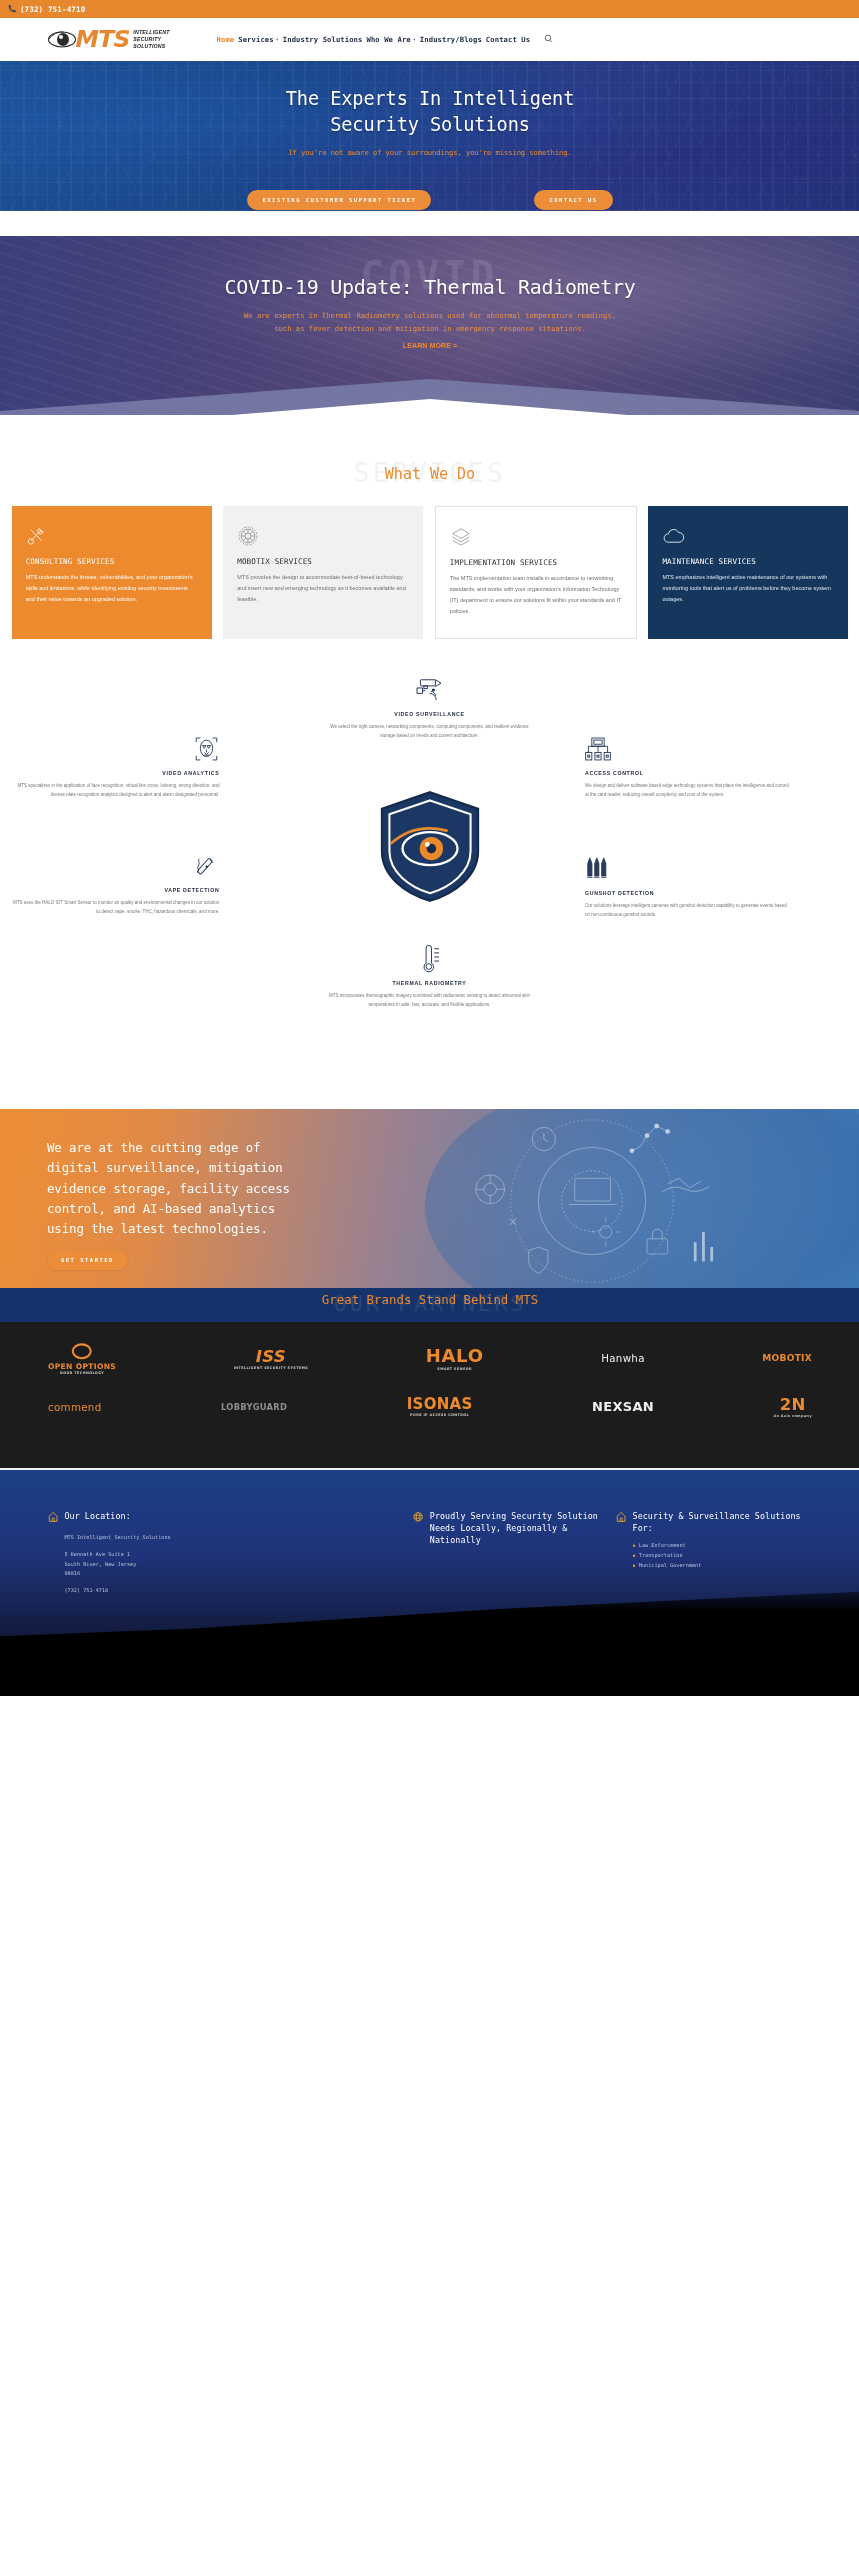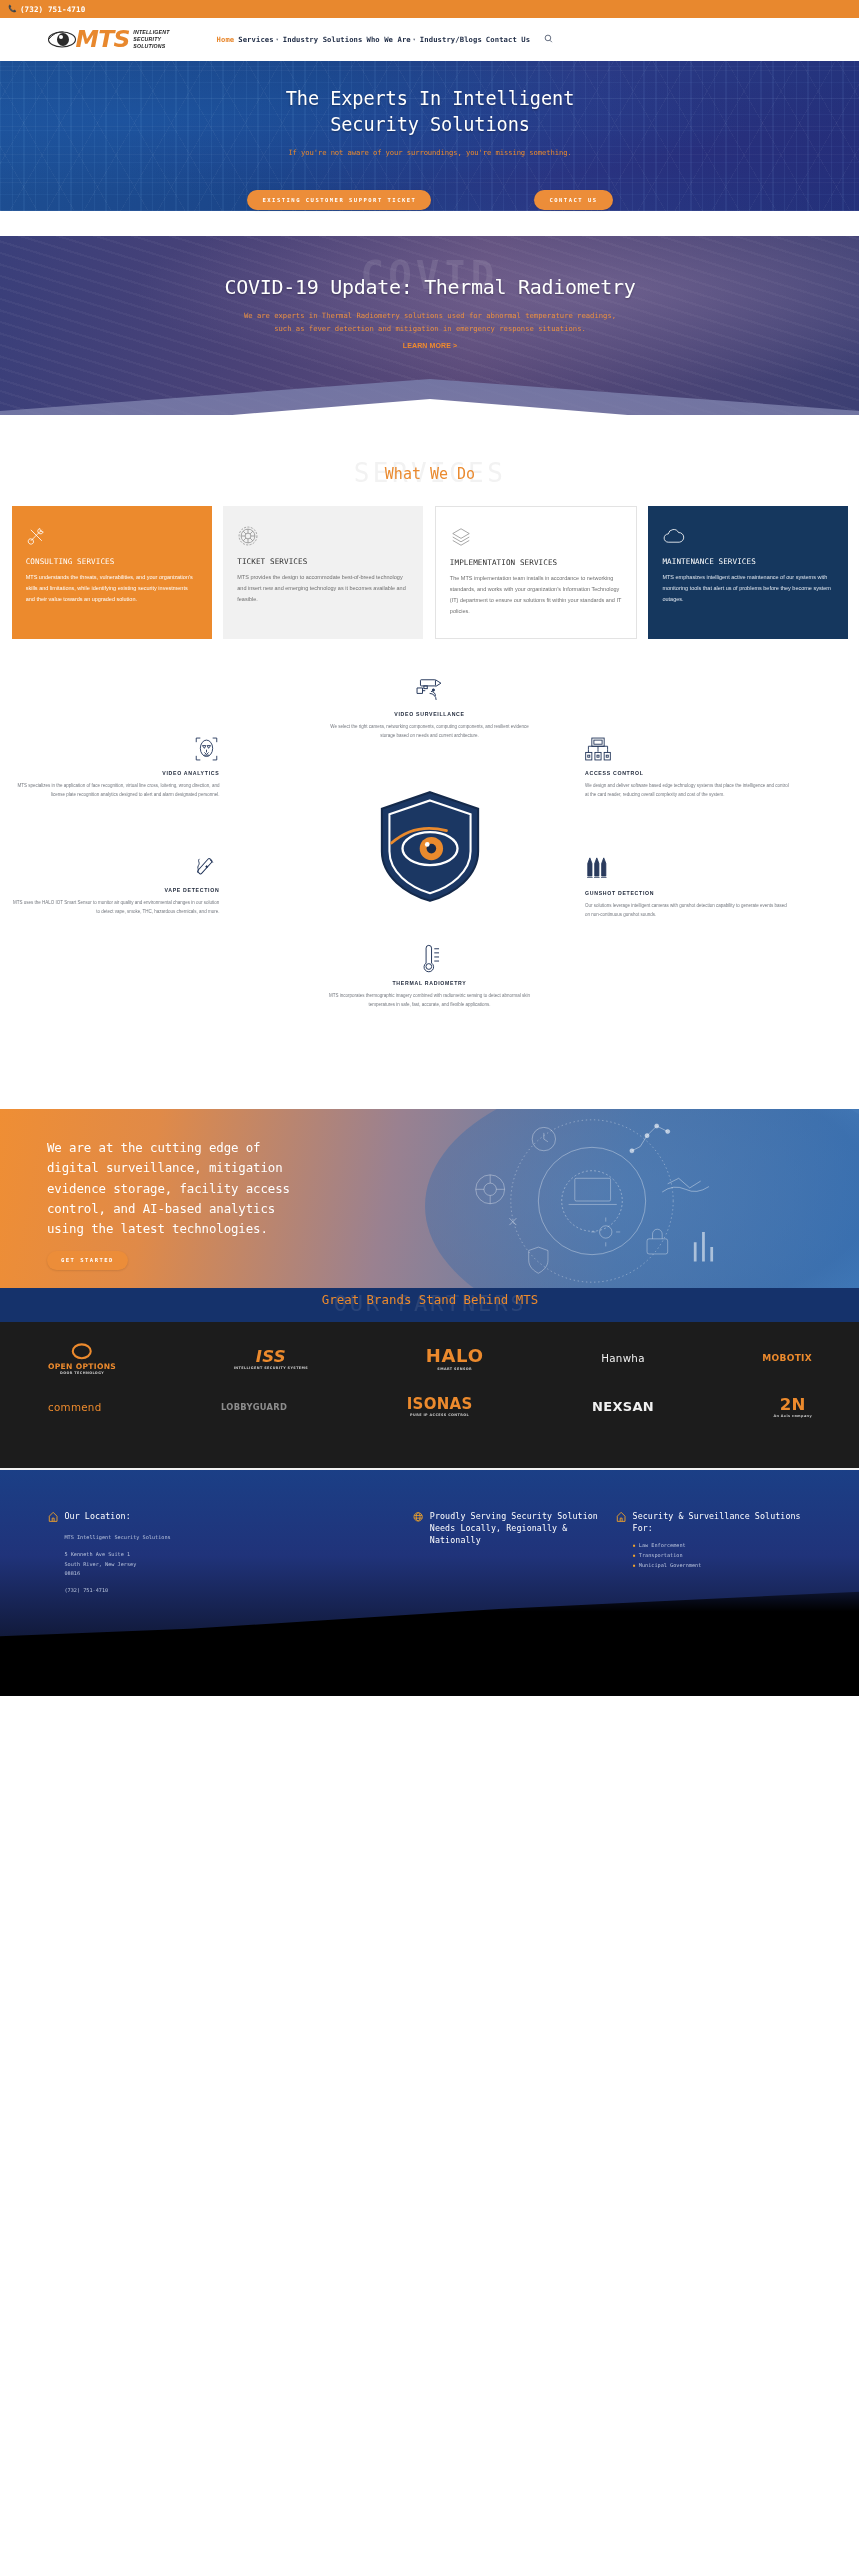--- a/index.html
+++ b/index.html
@@ -518,21 +518,21 @@
 
     <div class="card gray">
       <div class="card-icon">
         <svg width="22" height="22" viewBox="0 0 32 32" fill="none" stroke="#8a8a8a" stroke-width="1.1">
           <circle cx="16" cy="16" r="13" stroke-dasharray="3 2"></circle>
           <circle cx="16" cy="16" r="10"></circle>
           <circle cx="16" cy="16" r="4.2"></circle>
           <path d="M16 6 v6 M16 20 v6 M6 16 h6 M20 16 h6 M9 9 l4 4 M23 23 l-4 -4 M23 9 l-4 4 M9 23 l4 -4"></path>
         </svg>
       </div>
-      <h3>TICKET SERVICES</h3>
+      <h3>MOBOTIX SERVICES</h3>
       <p>MTS provides the design to accommodate best-of-breed technology and insert new and emerging technology as it becomes available and feasible.</p>
     </div>
 
     <div class="card white">
       <div class="card-icon">
         <svg width="22" height="22" viewBox="0 0 32 32" fill="none" stroke="#8a8a8a" stroke-width="1.1">
           <path d="M16 4 L28 11 L16 18 L4 11 Z"></path>
           <path d="M4 16 L16 23 L28 16"></path>
           <path d="M4 21 L16 28 L28 21"></path>
         </svg>

